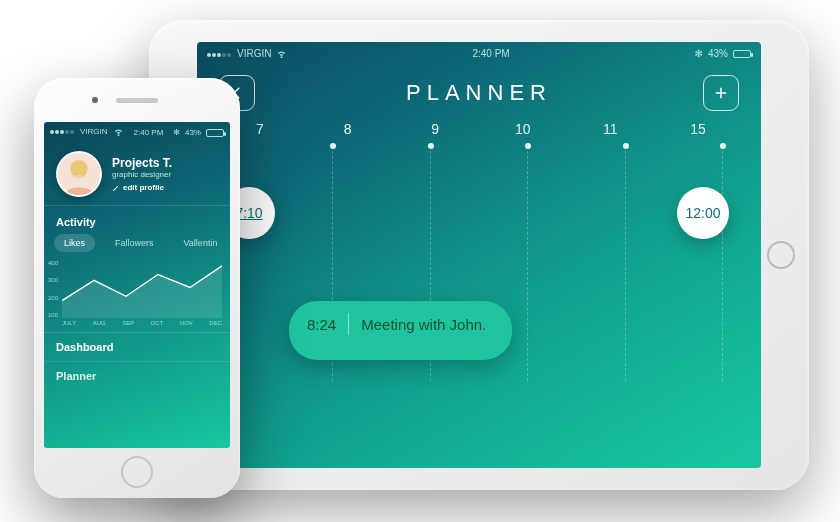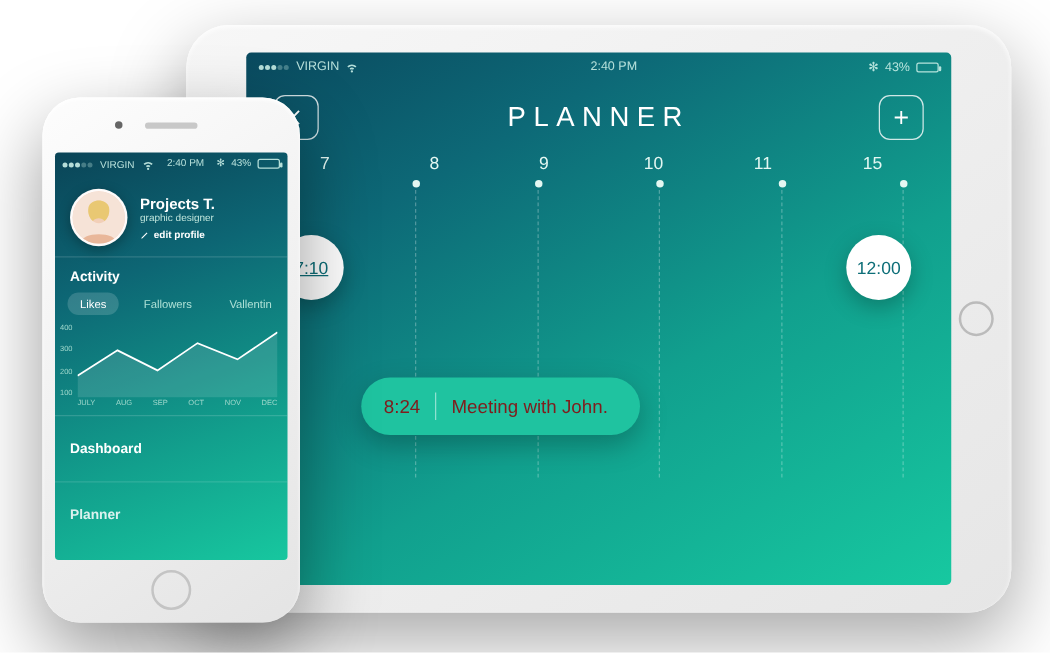--- a/index.html
+++ b/index.html
@@ -32,21 +32,21 @@
   .tablet-screen {
     width: 100%; height: 100%;
     border-radius: 4px;
     background: linear-gradient(150deg, #0a4a5f 0%, #0d6977 25%, #11a08e 60%, #17c8a0 100%);
     overflow: hidden;
     color: #dff6f1;
     position: relative;
   }
 
   .status-bar {
-    display:flex; justify-content:space-between; align-items:flex-start;
+    display:flex; justify-content:space-between; align-items:flex-end;
     font-size:10px; padding:6px 10px 2px; color:#c8eee6;
     opacity:0.9;
   }
   .status-bar .left { display:flex; align-items:center; gap:5px; }
   .status-bar .dots span{ display:inline-block;width:4px;height:4px;border-radius:50%;background:#c8eee6;margin-right:1px;}
   .status-bar .dots span.dim{background:rgba(200,238,230,0.35);}
   .status-bar .wifi svg{width:11px;height:11px;display:block;}
   .status-bar .right { display:flex; align-items:center; gap:5px; }
   .battery { display:inline-flex; align-items:center; }
   .battery .shell{width:18px;height:8px;border:1px solid #c8eee6;border-radius:2px;position:relative;}
@@ -86,22 +86,22 @@
     background:#fff;color:#0d6e78;font-weight:500;font-size:14px;
     display:flex;align-items:center;justify-content:center;
     box-shadow:0 6px 18px rgba(0,0,0,0.25);
   }
   .bubble-1{ left:12px; top:66px;text-decoration:underline; }
   .bubble-2{ right:18px; top:66px; }
 
   .event-pill{
     position:absolute; left:78px; top:180px;
     display:flex; align-items:center; gap:12px;
-    background:#1fc3a0; color:#7f1d1d;
-    padding:12px 26px 12px 18px; border-radius:28px;
+    background:#1fc3a0; color:#14532d;
+    padding:12px 26px 25px 18px; border-radius:28px;
     font-size:15px;
     box-shadow:0 8px 22px rgba(0,0,0,0.25);
   }
   .event-pill .divider{width:1px;height:22px;background:rgba(255,255,255,0.5);}
 
   
   .phone {
     position:absolute; left:34px; top:78px;
     width:206px; height:420px;
     background:linear-gradient(145deg,#fdfdfd,#e4e4e4);
@@ -135,21 +135,21 @@
 
   .activity-tabs{display:flex;gap:10px;padding:0 10px;font-size:9px;color:#aee1d6;align-items:center;}
   .activity-tabs .atab{padding:4px 10px;border-radius:10px;cursor:pointer;}
   .activity-tabs .atab.active{background:rgba(255,255,255,0.16);color:#fff;}
 
   .chart-area{position:relative;height:70px;margin:8px 8px 2px 18px;}
   .chart-ylabels{position:absolute;left:-14px;top:0;bottom:12px;display:flex;flex-direction:column;justify-content:space-between;font-size:6px;color:#9fd8cc;}
   .chart-xlabels{display:flex;justify-content:space-between;font-size:6px;color:#9fd8cc;padding:2px 0 0;}
   .chart-area svg{width:100%;height:58px;display:block;}
 
-  .menu-item{font-size:11px;font-weight:700;color:#fff;padding:20px 12px;border-top:1px solid rgba(255,255,255,0.15);}
+  .menu-item{font-size:11px;font-weight:700;color:#fff;padding:8px 12px;border-top:1px solid rgba(255,255,255,0.15);}
   .menu-item + .menu-item{opacity:0.85;}
 
 </style>
 </head>
 <body>
 
 <div class="tablet">
   <div class="camera"></div>
   <div class="home-btn"></div>
   <div class="tablet-screen">

